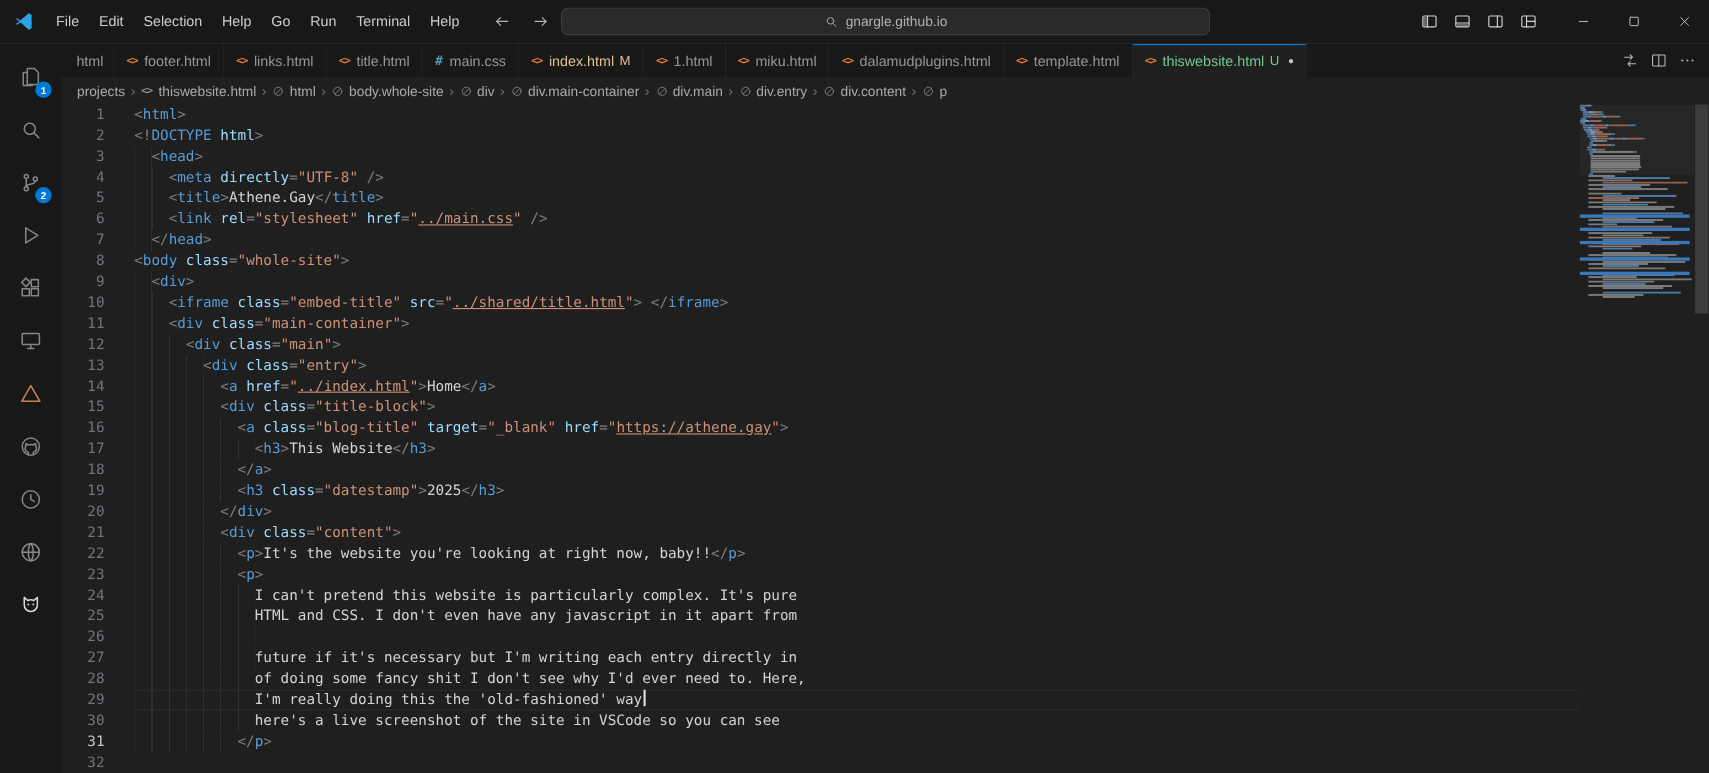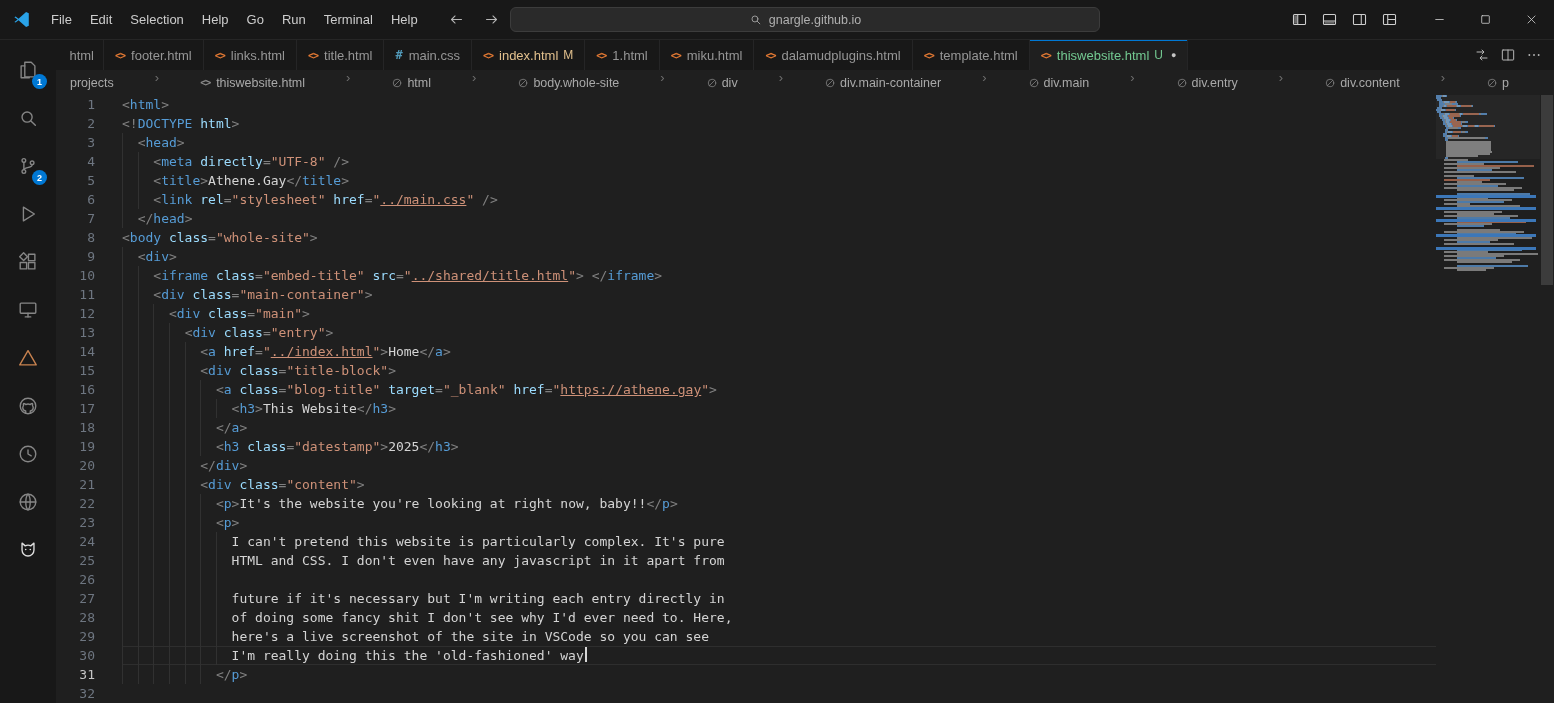--- a/index.html
+++ b/index.html
@@ -51,22 +51,22 @@
   .git-u { color:#73c991 !important; }
   .git-badge { font-size:12px; margin-left:-1px; }
   .dirty-dot { color:#c5c5c5; font-size:9px; margin-left:2px; }
   .ficon { font-family:"DejaVu Sans Mono","Liberation Mono",monospace; font-weight:bold; font-size:10px; letter-spacing:-1px; }
   .f-html { color:#e37933; }
   .f-css  { color:#519aba; font-size:12px; letter-spacing:0; }
   .tab-actions { display:flex; align-items:center; gap:10px; padding:0 12px; color:#b6b6b6; }
   .tab-action svg { width:16px; height:16px; display:block; }
 
   
-  .breadcrumb { height:25px; flex:0 0 25px; display:flex; padding-left:14px;
-    font-size:12.5px; color:#a9a9a9; background:#1f1f1f;gap:36px; }
+  .breadcrumb { height:25px; flex:0 0 25px; display:flex; align-items:center; padding-left:14px;
+    font-size:12.5px; color:#a9a9a9; background:#1f1f1f; }
   .bc-item { display:flex; align-items:center; gap:4px; cursor:default; }
   .bc-sep { color:#6e6e6e; margin:0 5px; font-size:13px; }
   .bc-sym svg, .bc-fic { width:12px; height:12px; display:block; color:#8a8a8a; }
 
   
   .editor { flex:1; display:flex; min-height:0; position:relative;
     font-family:"DejaVu Sans Mono","Liberation Mono",monospace; font-size:13px; }
   .gutter { flex:0 0 66px; padding-right:27px; text-align:right; user-select:none; }
   .lnum { height:19px; line-height:19px; color:#6e7681; }
   .lnum.cur { color:#c6c6c6; }
@@ -494,22 +494,22 @@
             <div class="line"><span class="tok-i">            </span><span class="tok-p">&lt;</span><span class="tok-t">h3</span><span class="tok-x"> </span><span class="tok-a">class</span><span class="tok-p">=</span><span class="tok-s">"datestamp"</span><span class="tok-p">&gt;</span><span class="tok-x">2025</span><span class="tok-p">&lt;/</span><span class="tok-t">h3</span><span class="tok-p">&gt;</span></div>
             <div class="line"><span class="tok-i">          </span><span class="tok-p">&lt;/</span><span class="tok-t">div</span><span class="tok-p">&gt;</span></div>
             <div class="line"><span class="tok-i">          </span><span class="tok-p">&lt;</span><span class="tok-t">div</span><span class="tok-x"> </span><span class="tok-a">class</span><span class="tok-p">=</span><span class="tok-s">"content"</span><span class="tok-p">&gt;</span></div>
             <div class="line"><span class="tok-i">            </span><span class="tok-p">&lt;</span><span class="tok-t">p</span><span class="tok-p">&gt;</span><span class="tok-x">It's the website you're looking at right now, baby!!</span><span class="tok-p">&lt;/</span><span class="tok-t">p</span><span class="tok-p">&gt;</span></div>
             <div class="line"><span class="tok-i">            </span><span class="tok-p">&lt;</span><span class="tok-t">p</span><span class="tok-p">&gt;</span></div>
             <div class="line"><span class="tok-i">              </span><span class="tok-x">I can't pretend this website is particularly complex. It's pure</span></div>
             <div class="line"><span class="tok-i">              </span><span class="tok-x">HTML and CSS. I don't even have any javascript in it apart from</span></div>
             <div class="line"><span class="tok-i">              </span></div>
             <div class="line"><span class="tok-i">              </span><span class="tok-x">future if it's necessary but I'm writing each entry directly in</span></div>
             <div class="line"><span class="tok-i">              </span><span class="tok-x">of doing some fancy shit I don't see why I'd ever need to. Here,</span></div>
+            <div class="line cur"><span class="tok-i">              </span><span class="tok-x">I'm really doing this the 'old-fashioned' way</span><span class="cursor"></span></div>
             <div class="line"><span class="tok-i">              </span><span class="tok-x">here's a live screenshot of the site in VSCode so you can see</span></div>
-            <div class="line cur"><span class="tok-i">              </span><span class="tok-x">I'm really doing this the 'old-fashioned' way</span><span class="cursor"></span></div>
             <div class="line"><span class="tok-i">            </span><span class="tok-p">&lt;/</span><span class="tok-t">p</span><span class="tok-p">&gt;</span></div>
           </div>
         <div class="minimap">
           <div class="mm-content">
               <div class="mm-row"><span class="mm-p" style="width: 1px;"></span><span class="mm-t" style="width: 5px;"></span><span class="mm-x" style="width: 1px;"></span><span class="mm-a" style="width: 3px;"></span><span class="mm-p" style="width: 1px;"></span></div>
               <div class="mm-row"><span class="mm-p" style="width: 1px;"></span><span class="mm-t" style="width: 3px;"></span><span class="mm-p" style="width: 1px;"></span></div>
               <div class="mm-row"><span class="mm-i" style="width: 1px;"></span><span class="mm-p" style="width: 1px;"></span><span class="mm-t" style="width: 3px;"></span><span class="mm-p" style="width: 1px;"></span></div>
               <div class="mm-row"><span class="mm-i" style="width: 3px;"></span><span class="mm-p" style="width: 1px;"></span><span class="mm-t" style="width: 3px;"></span><span class="mm-x" style="width: 1px;"></span><span class="mm-a" style="width: 5px;"></span><span class="mm-p" style="width: 1px;"></span><span class="mm-s" style="width: 5px;"></span><span class="mm-x" style="width: 1px;"></span><span class="mm-p" style="width: 1px;"></span></div>
               <div class="mm-row"><span class="mm-i" style="width: 3px;"></span><span class="mm-p" style="width: 1px;"></span><span class="mm-t" style="width: 4px;"></span><span class="mm-p" style="width: 1px;"></span><span class="mm-x" style="width: 7px;"></span><span class="mm-p" style="width: 1px;"></span><span class="mm-t" style="width: 4px;"></span><span class="mm-p" style="width: 1px;"></span></div>
               <div class="mm-row"><span class="mm-i" style="width: 3px;"></span><span class="mm-p" style="width: 1px;"></span><span class="mm-t" style="width: 3px;"></span><span class="mm-x" style="width: 1px;"></span><span class="mm-a" style="width: 2px;"></span><span class="mm-p" style="width: 1px;"></span><span class="mm-s" style="width: 9px;"></span><span class="mm-x" style="width: 1px;"></span><span class="mm-a" style="width: 3px;"></span><span class="mm-p" style="width: 1px;"></span><span class="mm-s" style="width: 1px;"></span><span class="mm-u" style="width: 8px;"></span><span class="mm-s" style="width: 1px;"></span><span class="mm-x" style="width: 1px;"></span><span class="mm-p" style="width: 1px;"></span></div>

